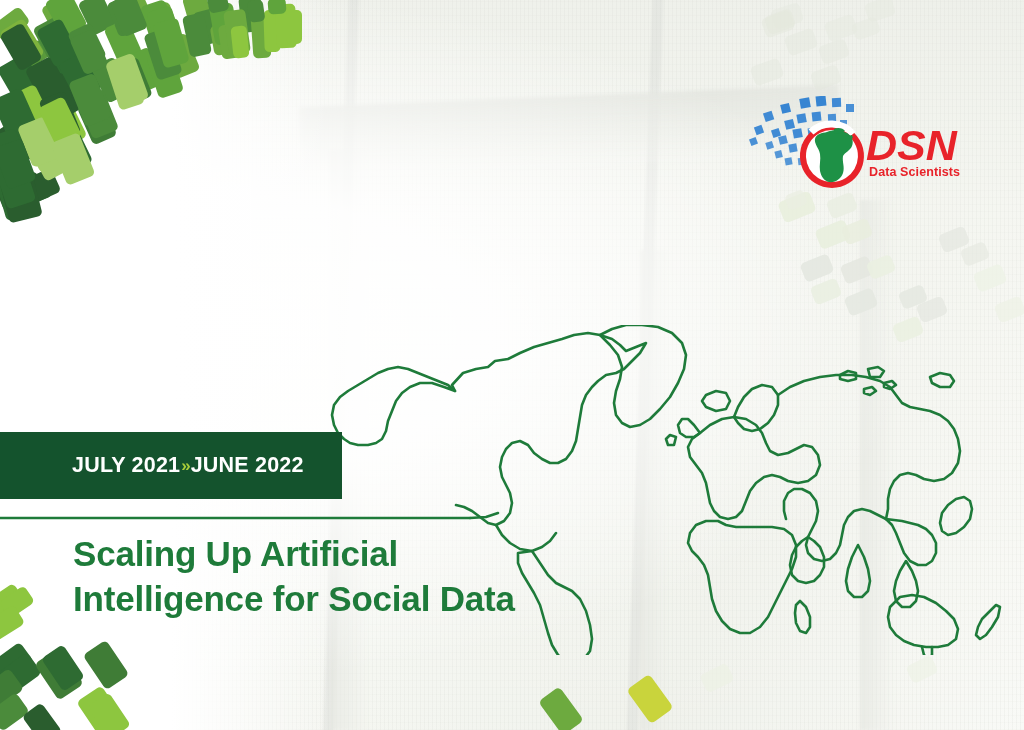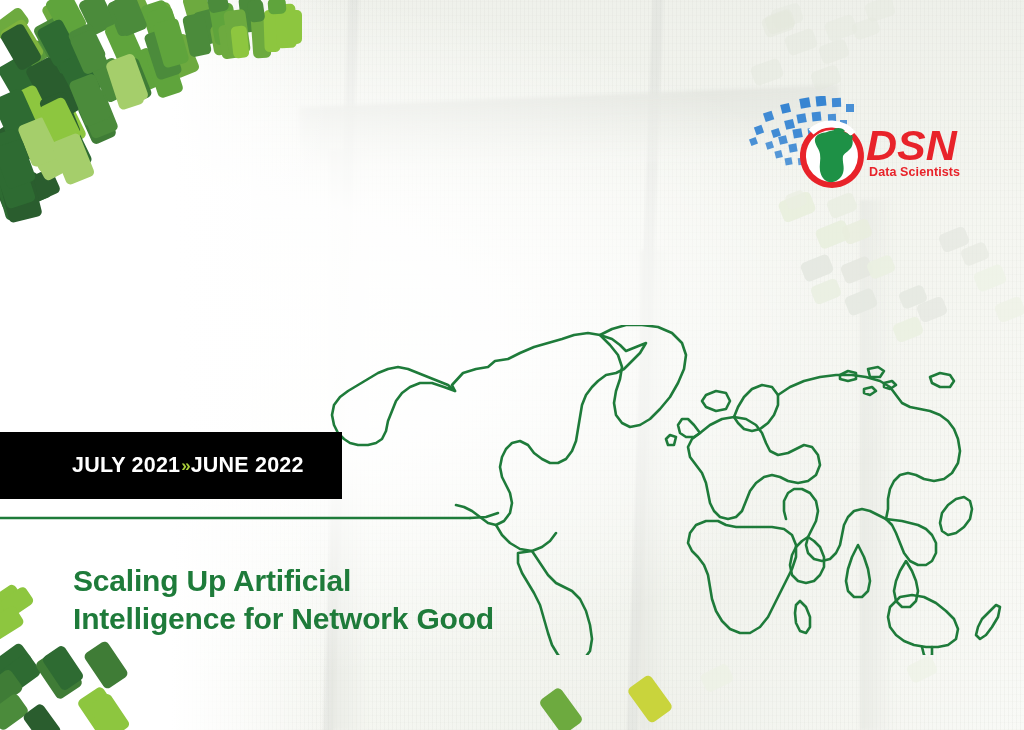--- a/index.html
+++ b/index.html
@@ -77,21 +77,21 @@
     width: 1024px; height: 330px;
     pointer-events: none;
   }
   .worldmap svg { display:block; width:100%; height:100%; }
 
   
   .date-banner {
     position: absolute;
     left: 0; top: 432px;
     width: 342px; height: 67px;
-    background: #000000;
+    background: #14532d;
     display: flex;
     align-items: center;
   }
   .date-banner .banner-inner {
     padding-left: 72px;
     color: #ffffff;
     line-height: 1.06;
   }
   .banner-line {
     font-size: 21.5px;
@@ -105,24 +105,24 @@
     font-weight: 700;
     letter-spacing: -2px;
     padding: 0 2px 0 1px;
     position: relative;
     top: -1px;
   }
 
   
   .main-title {
     position: absolute;
-    left: 73px; top: 562px;
+    left: 73px; top: 532px;
     width: 620px;
     color: #1E7B3A;
-    font-size: 30px;
+    font-size: 35px;
     font-weight: 700;
     line-height: 1.28;
     letter-spacing: -0.2px;
   }
   .main-title .tl { display:block; white-space: nowrap; }
 
   
   .logo {
     position: absolute;
     left: 748px; top: 96px;
@@ -389,21 +389,21 @@
   <div class="date-banner">
     <div class="banner-inner">
       <div class="banner-line">
         <span>JULY 2021</span><span class="chev">»</span><span>JUNE 2022</span>
       </div>
     </div>
   </div>
 
   <div class="main-title">
     <span class="tl">Scaling Up Artificial</span>
-    <span class="tl">Intelligence for Network Good</span>
+    <span class="tl">Intelligence for Social Data</span>
   </div>
 
   <div class="logo">
     <svg width="215" height="96" viewBox="0 0 215 96" aria-hidden="true">
 
       <g fill="#2D7FD1">
         <rect x="7" y="30" width="8" height="8" transform="rotate(-20 11 34)" opacity=".9"></rect>
         <rect x="2" y="42" width="7" height="7" transform="rotate(-20 5.5 45.5)" opacity=".85"></rect>
         <rect x="16" y="16" width="9" height="9" transform="rotate(-18 20 20)" opacity=".9"></rect>
         <rect x="24" y="33" width="8" height="8" transform="rotate(-18 28 37)" opacity=".9"></rect>

